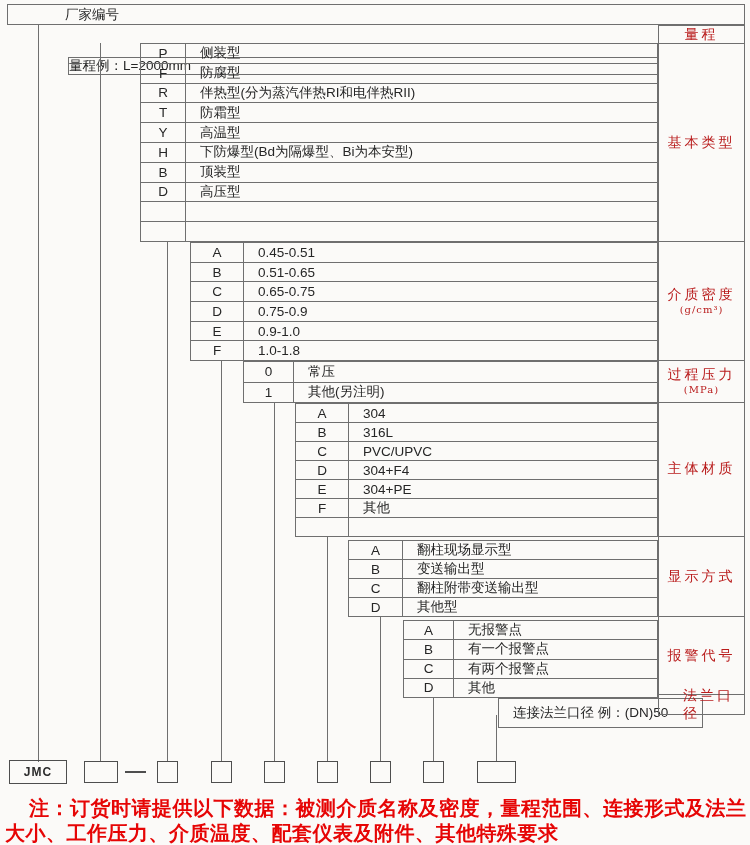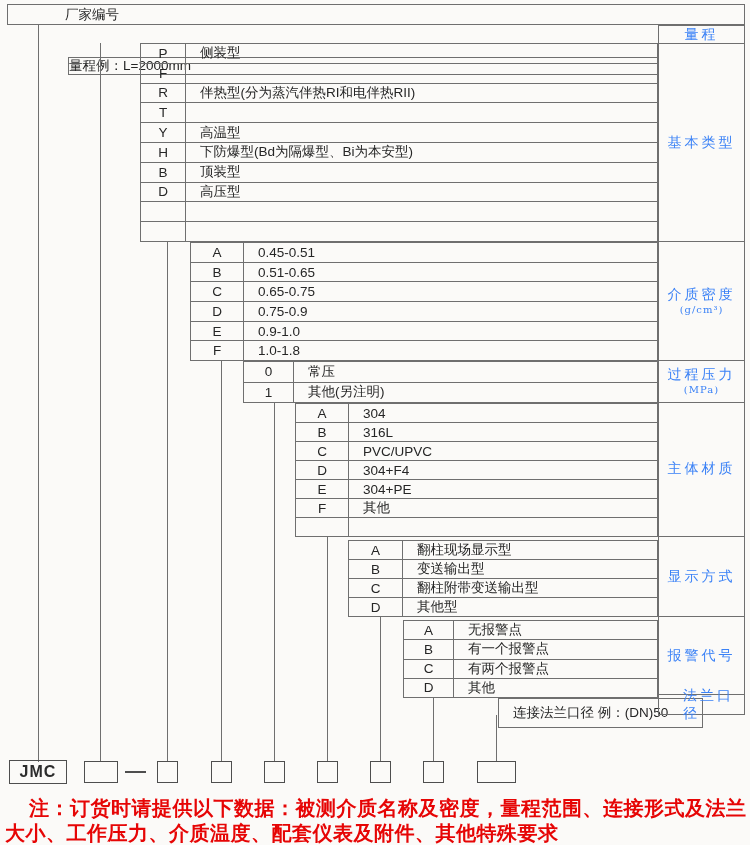--- a/index.html
+++ b/index.html
@@ -40,36 +40,36 @@
   
   .vcol{
     position:absolute;
     border:1px solid var(--border);
     display:flex;flex-direction:column;
   }
   .vcell{
     border-bottom:1px solid var(--border);
     display:flex;flex-direction:column;align-items:center;justify-content:center;
     font-family:"DejaVu Serif", serif;
-    font-size:14px;letter-spacing:3px;color:#3b82f6;
+    font-size:14px;letter-spacing:3px;color:#b91c1c;
     line-height:1.25;
   }
   .vcell:last-child{border-bottom:none;padding-left:24px;}
   .vcell .sub{font-size:10px;letter-spacing:1px;}
   
   .vline{position:absolute;width:1px;background:var(--border);}
   
   .codebox{
     position:absolute;
     border:1.5px solid var(--box-border);
     background:transparent;
   }
   .jmcbox{
     display:flex;align-items:center;justify-content:center;
-    font-weight:bold;font-size:16px;letter-spacing:1px;color:#2c2c2c;
+    font-weight:bold;font-size:12px;letter-spacing:1px;color:#2c2c2c;
   }
   .dash{position:absolute;height:2px;background:var(--box-border);}
   
   .note{
     position:absolute;left:5px;
     color:var(--note-red);
     font-weight:bold;font-size:20px;
     white-space:nowrap;letter-spacing:0.5px;
   }
   .flange-cell{
@@ -89,27 +89,29 @@
   <span>量程例：L=2000mm</span>
 </div>
 
 <div class="sel-table" style="left:140px;top:43px;width:518px;height:199px;--codew:45px;">
     <div class="trow">
       <div class="tcode">P</div>
       <div class="tdesc">侧装型</div>
     </div>
     <div class="trow">
       <div class="tcode">F</div>
+      <div class="tdesc">防腐型</div>
     </div>
     <div class="trow">
       <div class="tcode">R</div>
       <div class="tdesc">伴热型(分为蒸汽伴热RI和电伴热RII)</div>
     </div>
     <div class="trow">
       <div class="tcode">T</div>
+      <div class="tdesc">防霜型</div>
     </div>
     <div class="trow">
       <div class="tcode">Y</div>
       <div class="tdesc">高温型</div>
     </div>
     <div class="trow">
       <div class="tcode">H</div>
       <div class="tdesc">下防爆型(Bd为隔爆型、Bi为本安型)</div>
     </div>
     <div class="trow">

